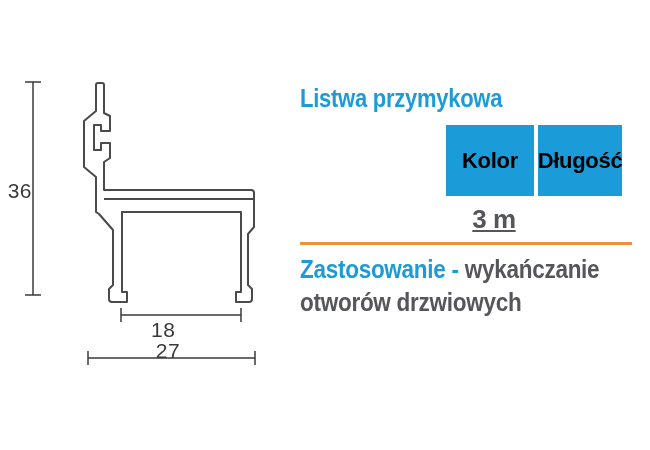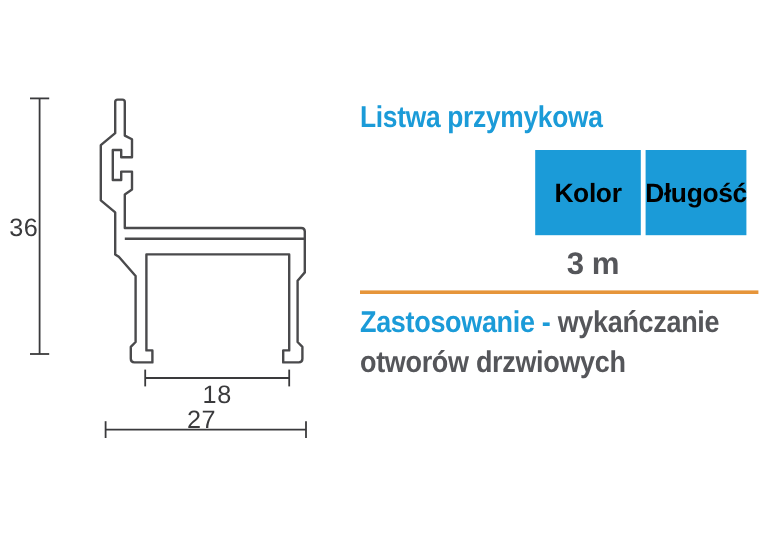--- a/index.html
+++ b/index.html
@@ -15,21 +15,21 @@
   
   .drawing-svg { position: absolute; left: 0; top: 0; }
   .dim-label {
     position: absolute;
     color: #3a3a3c;
     font-size: 21px;
     font-weight: normal;
     letter-spacing: 0.5px;
   }
   .dim-36 { left: 4px; top: 179px; width: 28px; text-align: right; }
-  .dim-18 { left: 151px; top: 318px; width: 60px; text-align: center; }
+  .dim-18 { left: 151px; top: 318px; width: 60px; }
   .dim-27 { left: 138px; top: 339px; width: 60px; text-align: center; }
   
   .product-title {
     position: absolute;
     left: 300px; top: 84px;
     width: 260px;
     color: #1b9bd8;
     font-size: 25px;
     font-weight: bold;
     letter-spacing: -0.3px;
@@ -63,21 +63,21 @@
     gap: 4px;
   }
   .spec-value-cell {
     color: #55565a;
     font-size: 26px;
     font-weight: bold;
     text-align: center;
     letter-spacing: -0.5px;
   }
   .spec-value-cell.col-kolor { width: 88px; }
-  .spec-value-cell.col-dlugosc { width: 96px; }
+  .spec-value-cell.col-dlugosc { width: 96px; text-decoration: underline; }
   .divider {
     position: absolute;
     left: 300px; top: 242px;
     width: 332px; height: 3px;
     background: #e6953a;
   }
   .application {
     position: absolute;
     left: 300px; top: 253px;
     width: 384px;

